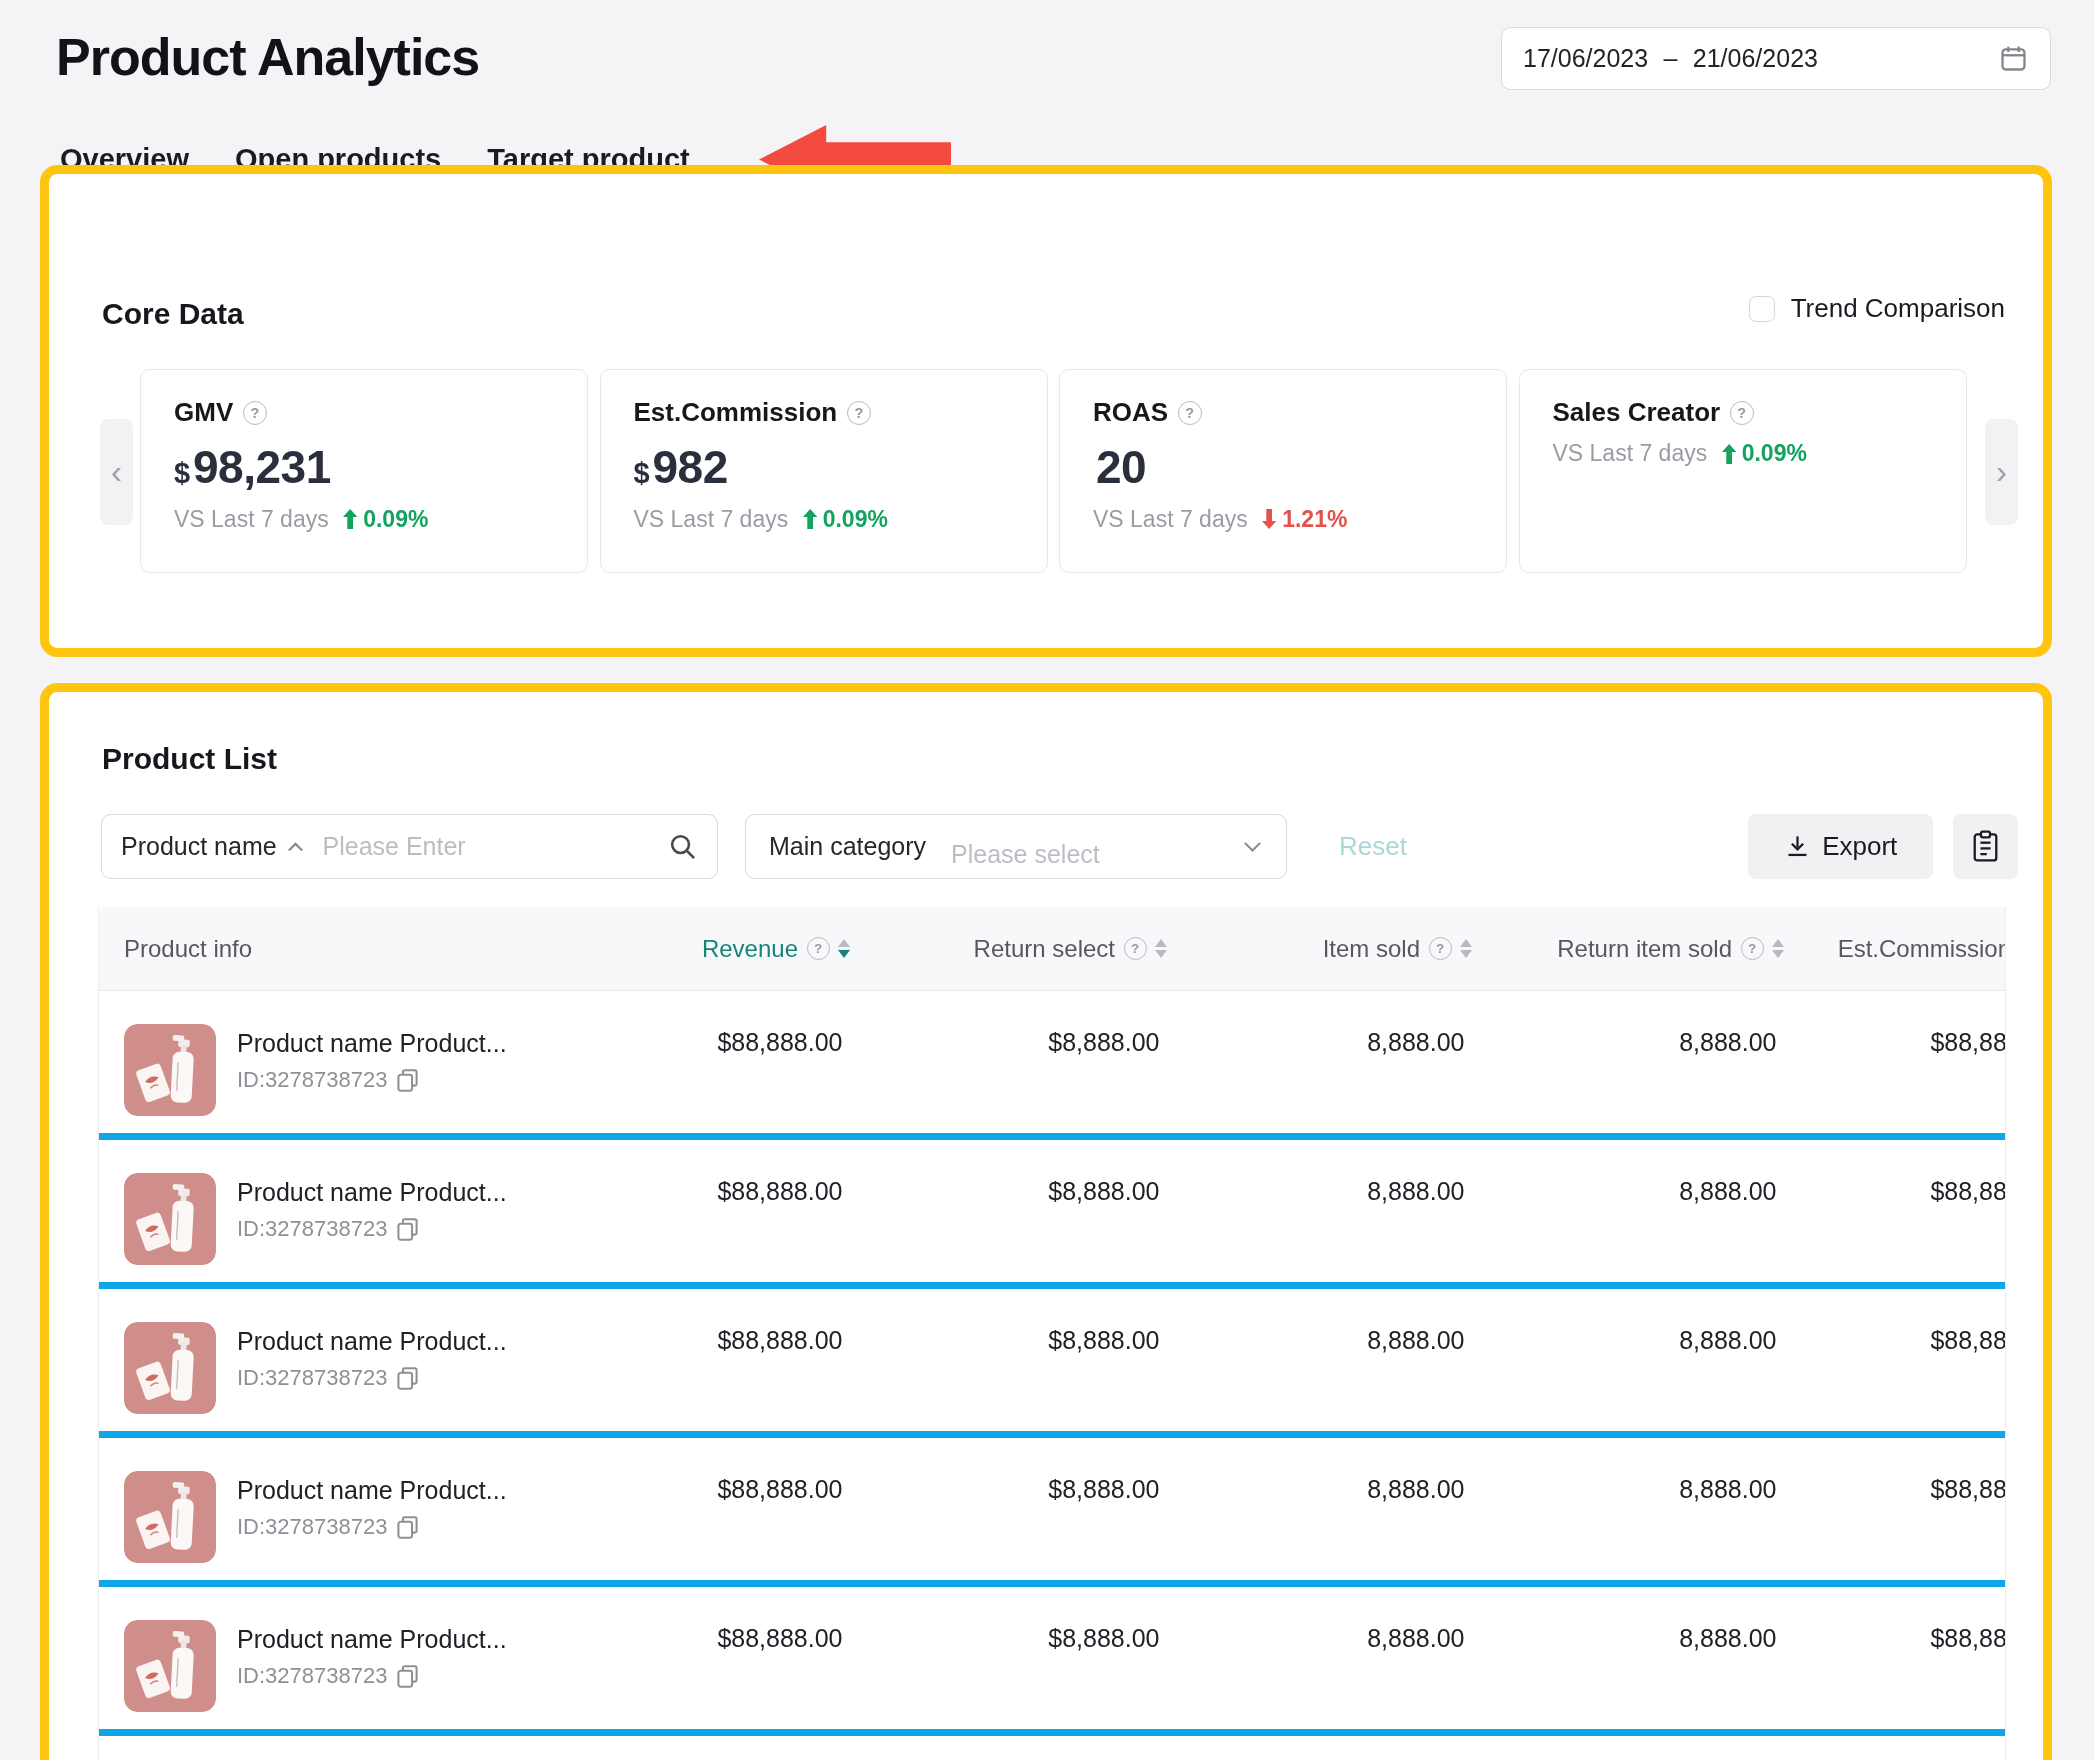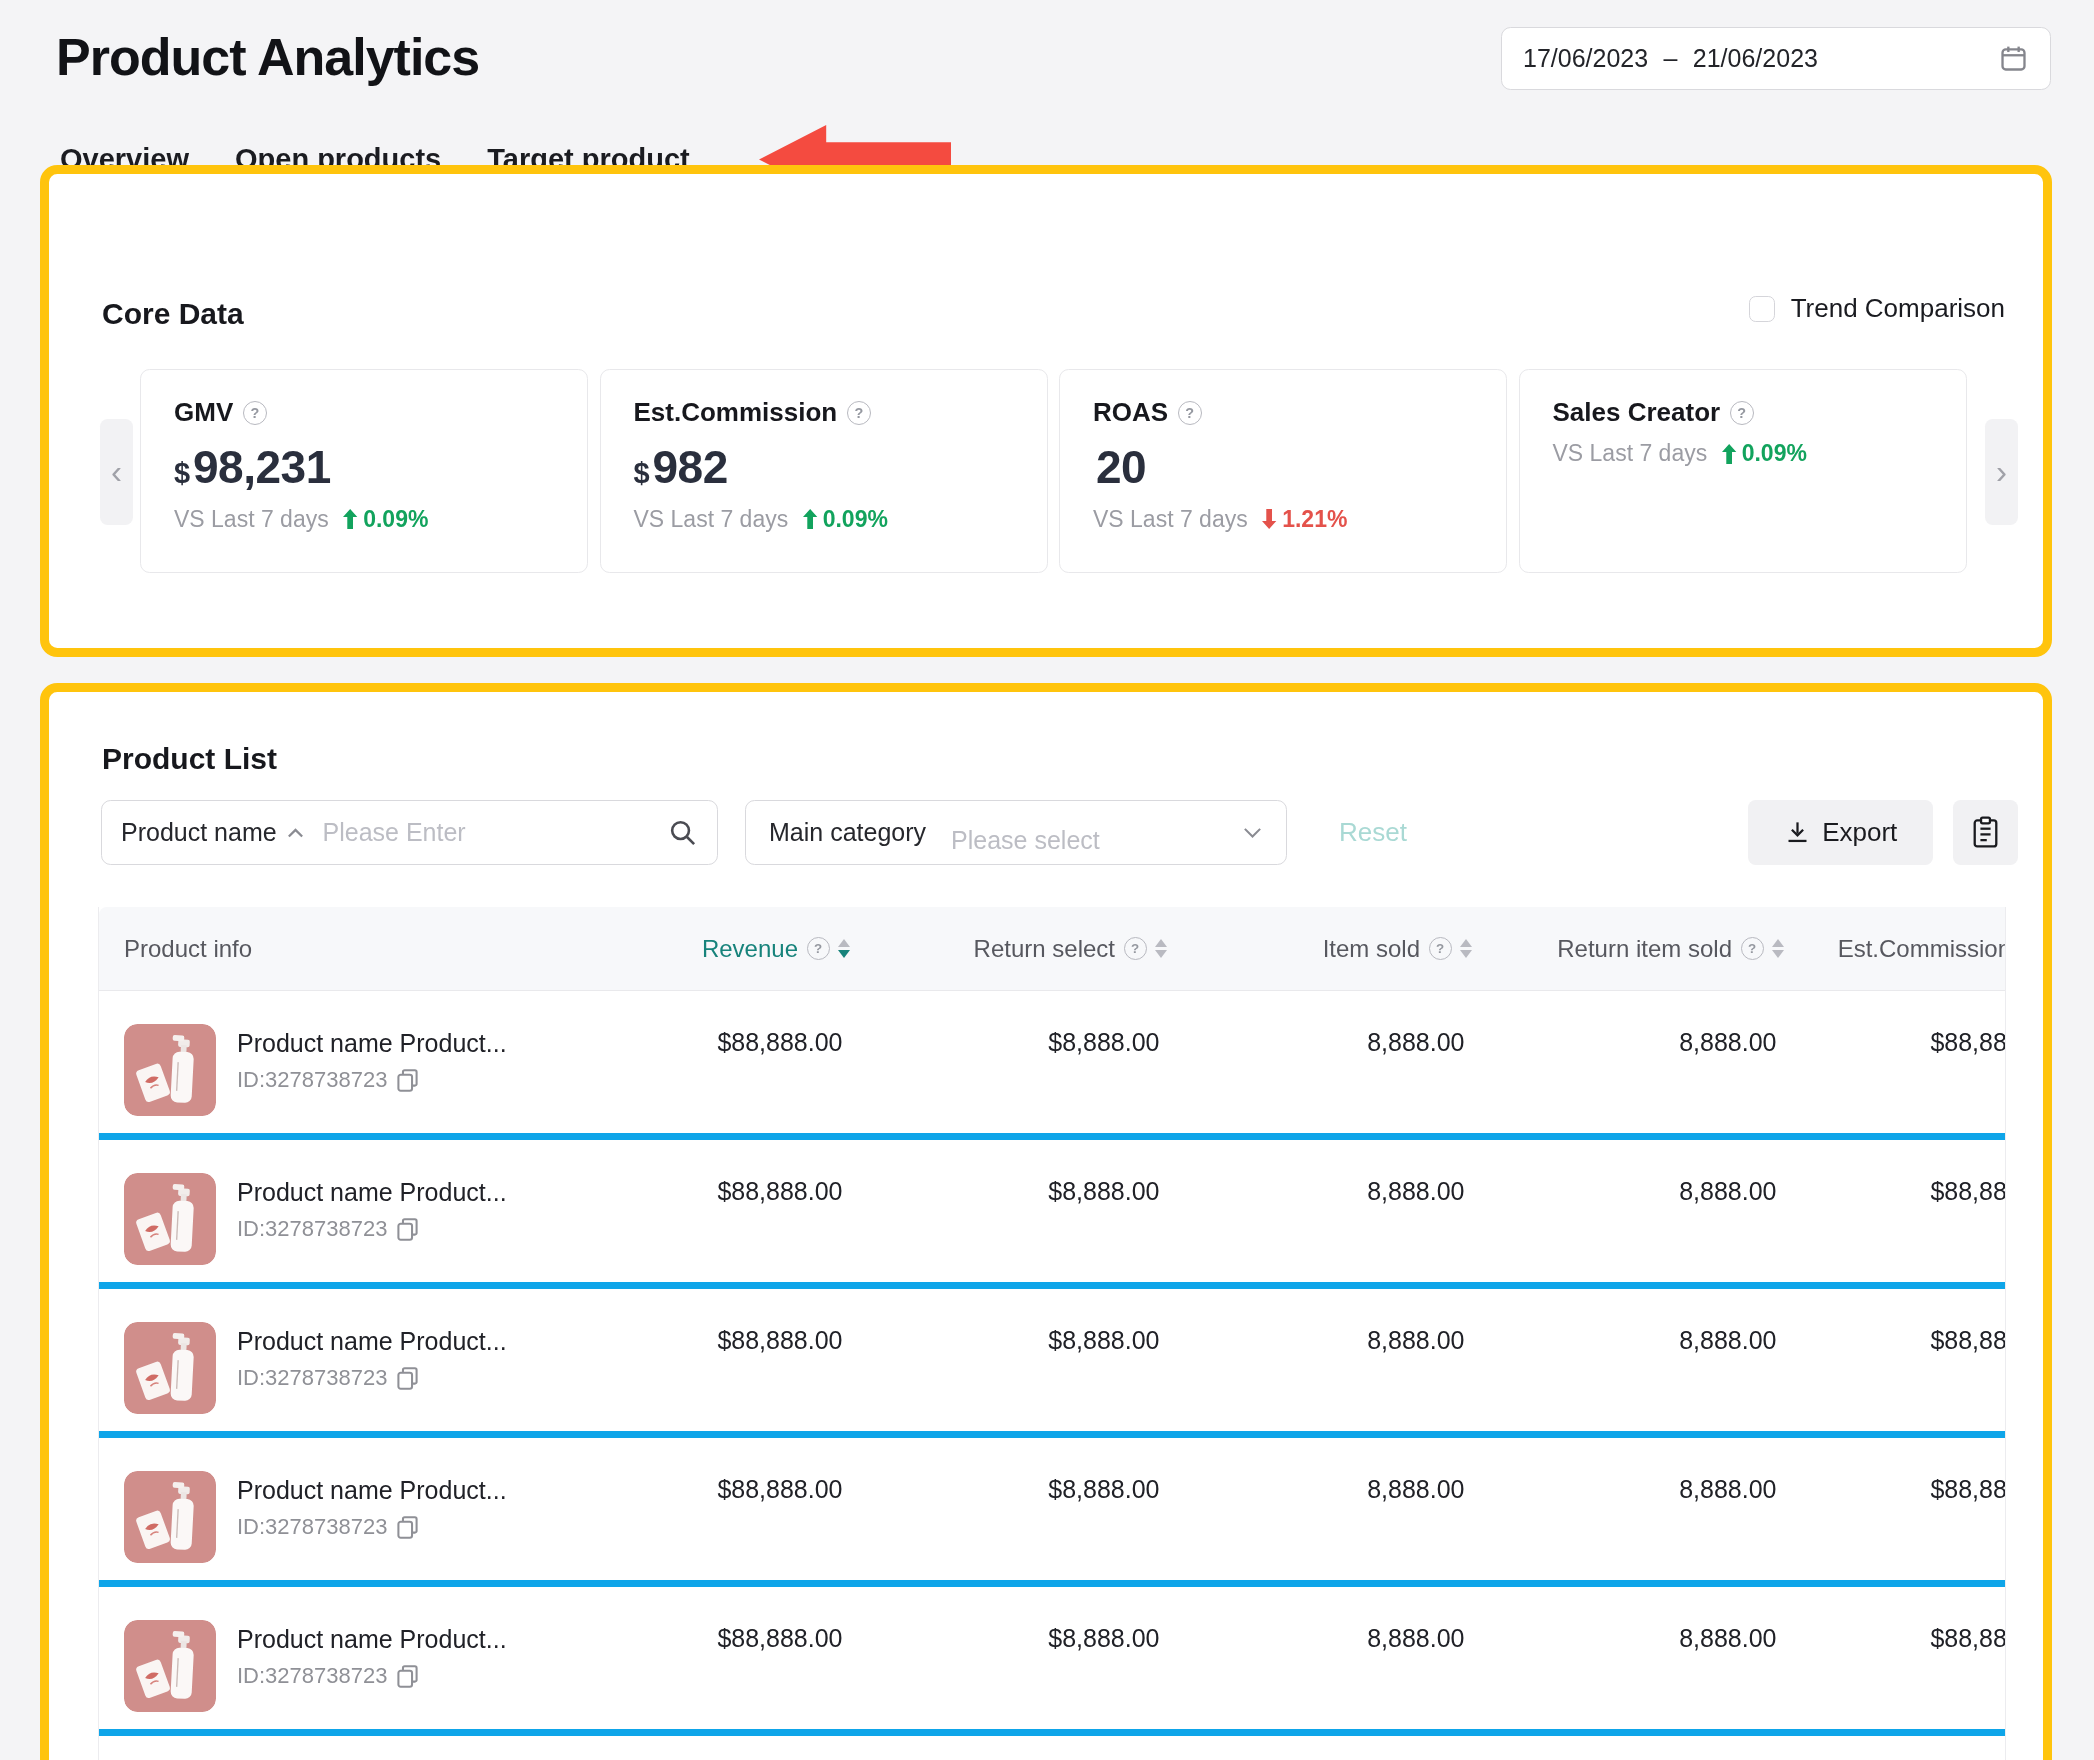--- a/index.html
+++ b/index.html
@@ -40,21 +40,21 @@
   .metric-value{font-size:46px;font-weight:700;letter-spacing:-0.5px;}
   .metric-vs-row{margin-top:12px;display:flex;align-items:center;font-size:23px;color:#9b9ca3;gap:13.4px;}
   .metric-change-wrap{display:flex;align-items:center;gap:4.8px;font-weight:700;}
   .dir-up .metric-change-wrap{color:#12a35d;}
   .dir-down .metric-change-wrap{color:#e4524b;}
   .help{width:24px;height:24px;border:1.9px solid #b8b9c0;border-radius:50%;display:inline-flex;align-items:center;justify-content:center;font-size:14.4px;font-weight:700;color:#9598a0;flex:none;}
   .carousel-btn{position:absolute;top:245px;width:33px;height:106px;background:#f2f2f4;border-radius:7.7px;display:flex;align-items:center;justify-content:center;font-size:33px;color:#a0a1a8;cursor:pointer;}
   .carousel-prev{left:51px;}
   .carousel-next{right:25px;}
   
-  .filters{position:absolute;left:0;top:108px;width:100%;height:65px;}
+  .filters{position:absolute;left:0;top:122px;width:100%;height:65px;}
   .search-box{position:absolute;left:52px;width:617px;height:65px;border:1.9px solid #d9d9dd;border-radius:9.6px;background:#fff;display:flex;align-items:center;padding:0 19px;cursor:text;}
   .field-label{font-size:25px;color:#26272c;}
   .caret-up{margin-left:9.6px;display:flex;}
   .placeholder{font-size:25px;color:#bcbdc4;margin-left:17.3px;}
   .search-glyph{margin-left:auto;display:flex;}
   .cat-box{position:absolute;left:696px;width:542px;height:65px;border:1.9px solid #d9d9dd;border-radius:9.6px;background:#fff;display:flex;align-items:center;padding:0 23px;cursor:pointer;}
   .chev-down{margin-left:auto;display:flex;}
   .reset-btn{position:absolute;left:1290px;top:0;height:65px;display:flex;align-items:center;font-size:26px;color:#a9d9d4;cursor:default;}
   .export-btn{position:absolute;left:1699px;width:185px;height:65px;background:#f1f1f3;border-radius:7.7px;display:flex;align-items:center;justify-content:center;gap:11.5px;font-size:26px;color:#1a1b1f;cursor:pointer;}
   .clip-btn{position:absolute;left:1904px;width:65px;height:65px;background:#f1f1f3;border-radius:7.7px;display:flex;align-items:center;justify-content:center;cursor:pointer;}

